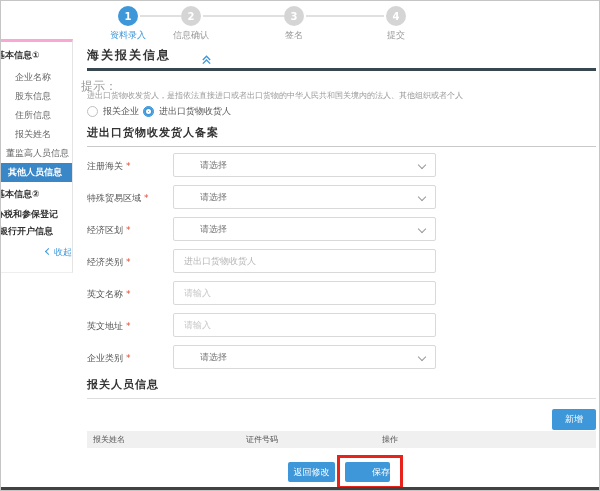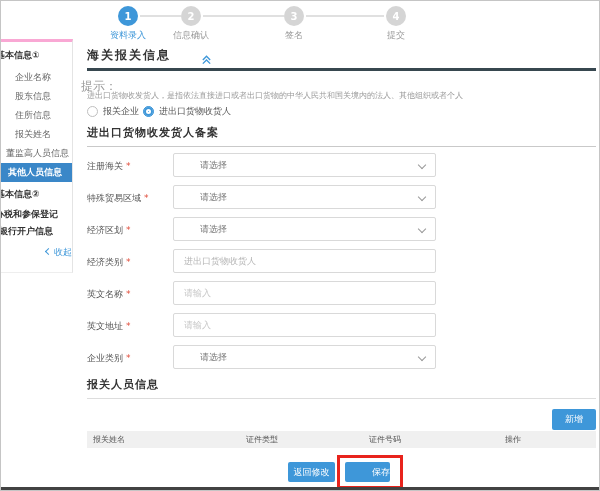--- a/index.html
+++ b/index.html
@@ -214,21 +214,20 @@
       <span class="flabel"><span>企业类别</span><span class="freq">*</span></span>
       <div class="fctl fselect"><span>请选择</span><span class="caret"></span></div>
     </div>
   </div>
 
   <div class="section-hdr sec2">报关人员信息</div>
   <button class="btn add-btn">新增</button>
 
   <div class="tbl-head">
     <span class="th-c0">报关姓名</span>
-    <span class="th-c1">证件类型</span>
     <span class="th-c2">证件号码</span>
     <span class="th-c3">操作</span>
   </div>
 
   <button class="btn back-btn">返回修改</button>
   <button class="btn save-btn">保存</button>
   <div class="red-annotation"></div>
 
   <div class="bottom-bar"></div>
 </div>

